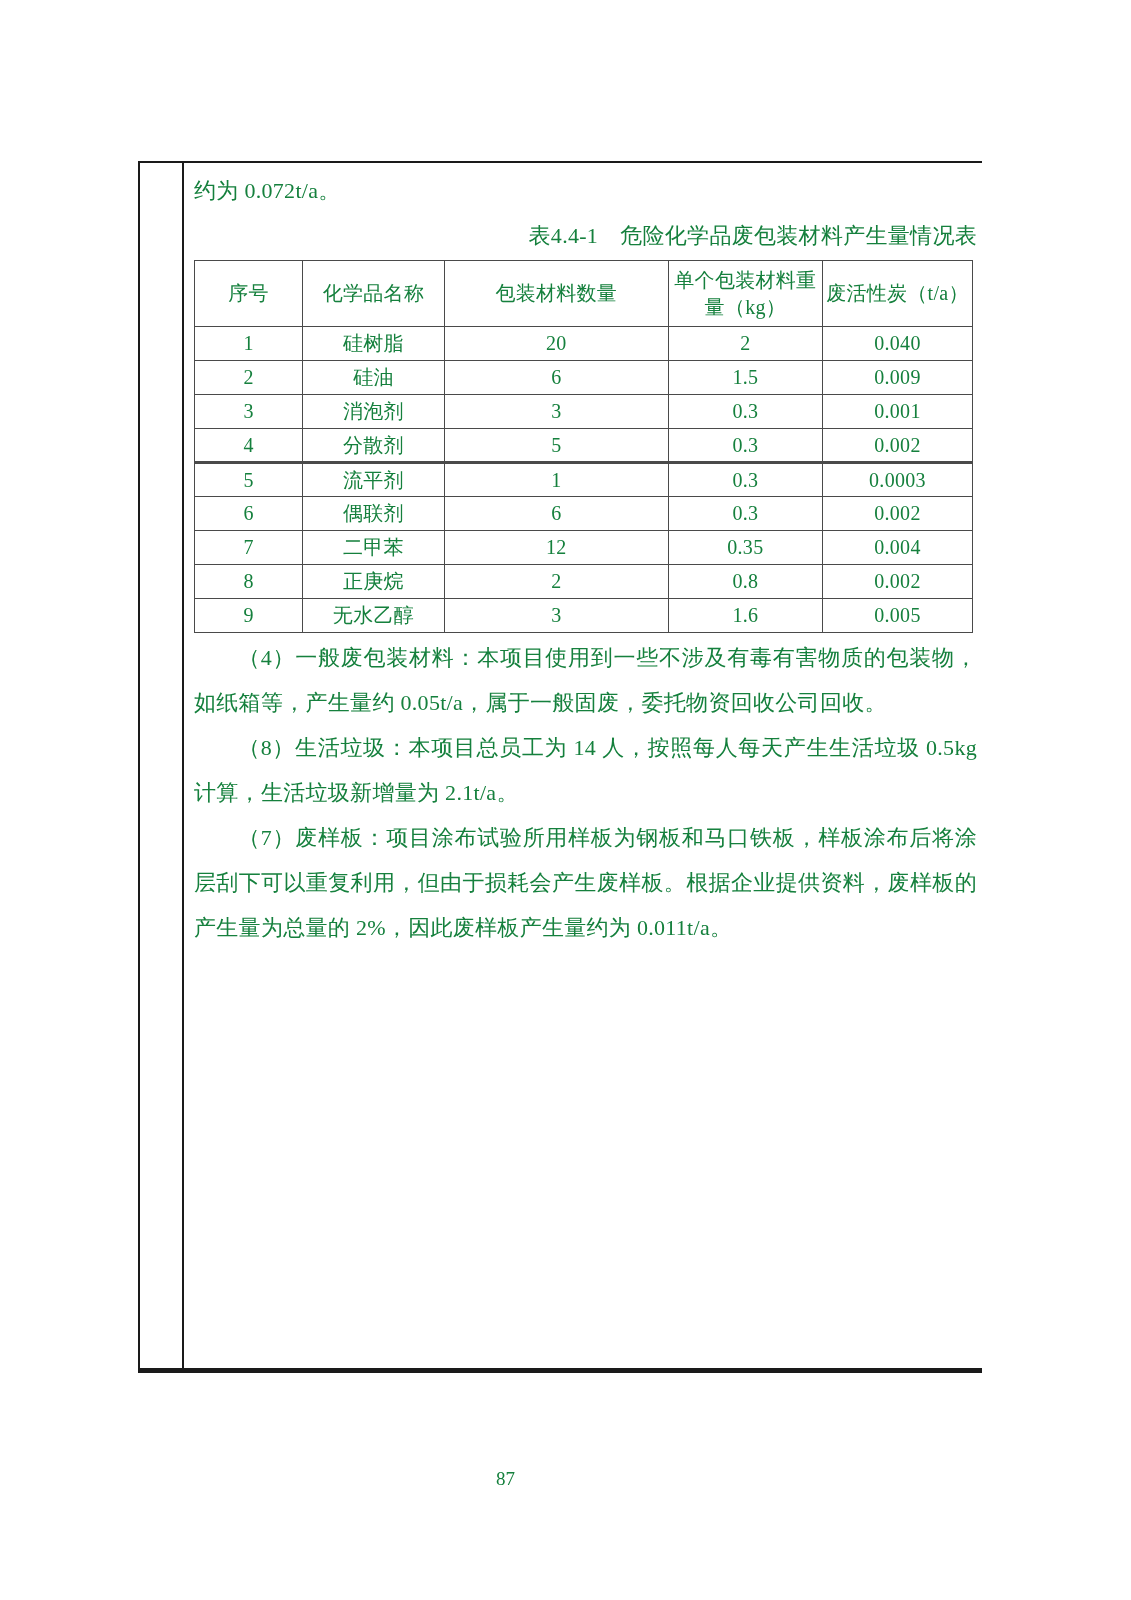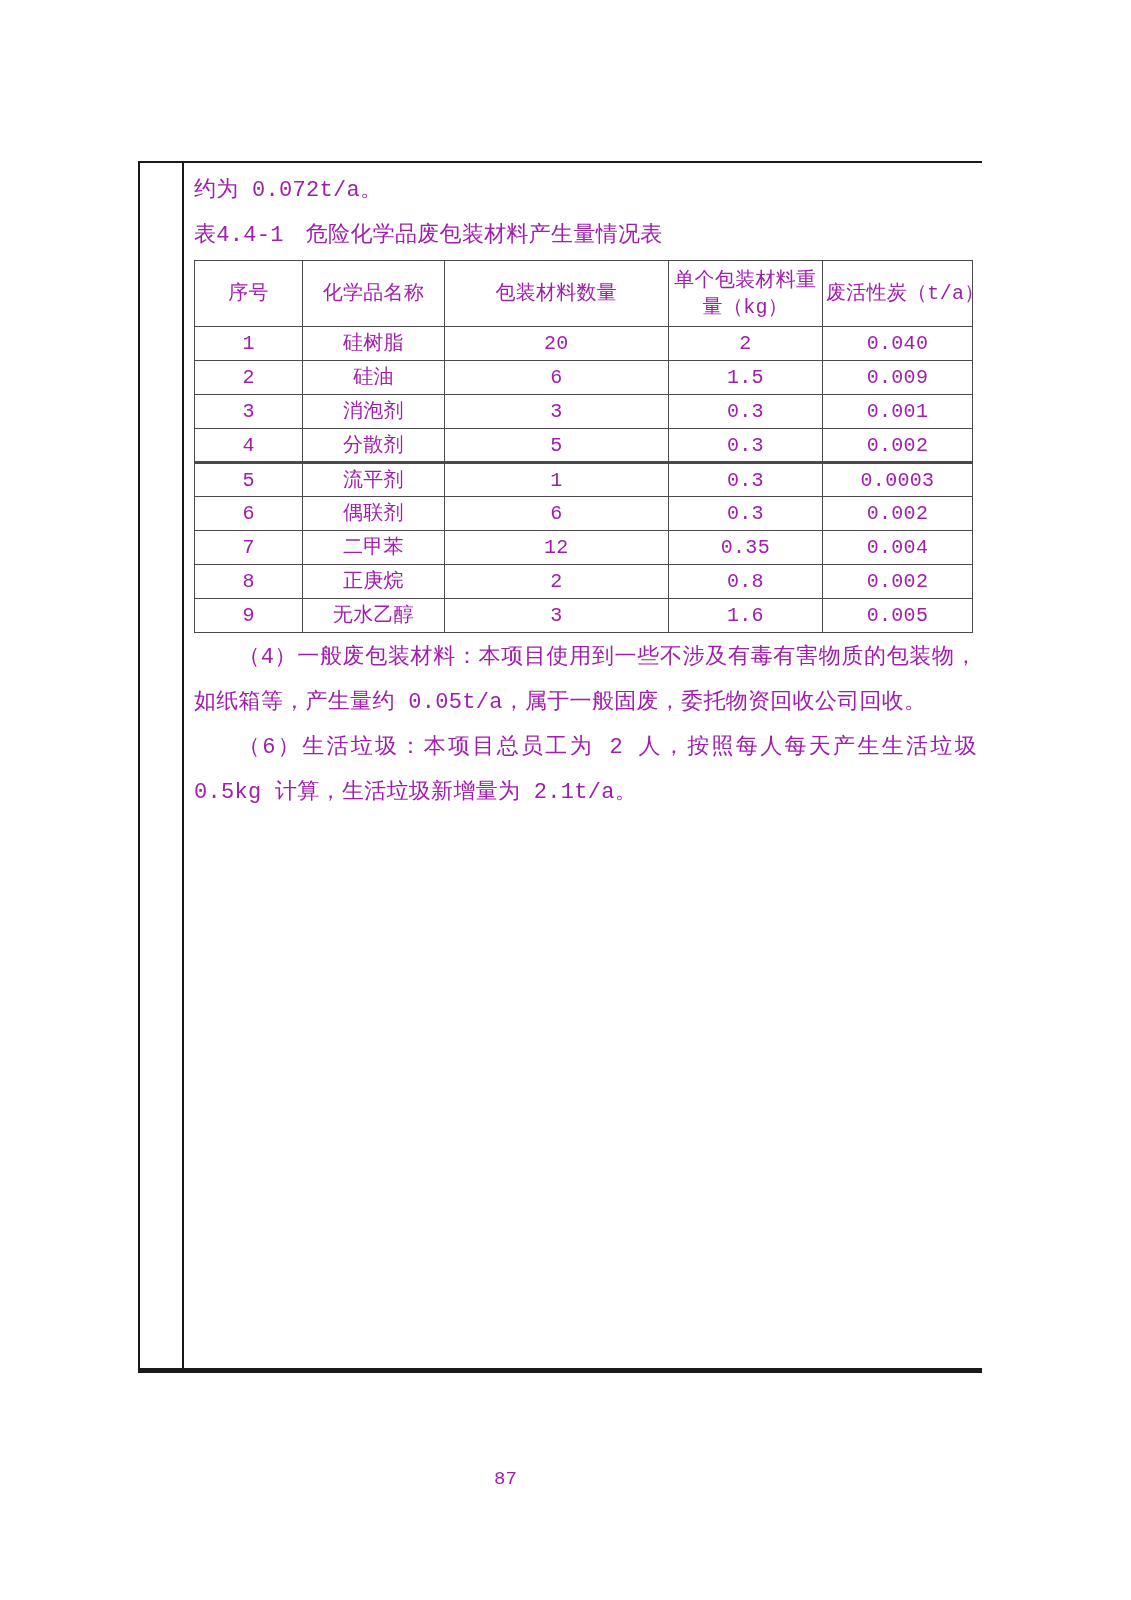--- a/index.html
+++ b/index.html
@@ -5,22 +5,22 @@
   html, body {
     margin: 0;
     padding: 0;
     background: #ffffff;
   }
   .page {
     position: relative;
     width: 982px;
     height: 1600px;
     background: #ffffff;
-    color: #a21caf;
-    font-family: Liberation Mono, monospace;
+    color: #15803d;
+    font-family: Liberation Serif, serif;
     overflow: hidden;
   }
   .doc-box {
     position: absolute;
     left: 138px;
     top: 161px;
     width: 855px;
     height: 1212px;
     box-sizing: border-box;
     border: 2px solid #1a1a1a;
@@ -38,21 +38,21 @@
     box-sizing: border-box;
     padding: 5px 14px 0 10px;
     font-size: 22px;
     line-height: 45px;
     text-align: justify;
     letter-spacing: 0.3px;
   }
   .content p { margin: 0; }
   .indent { text-indent: 2em; }
   .caption {
-    text-align: left;
+    text-align: right;
     text-indent: 0;
   }
   .caption .cap-label { margin-right: 1em; }
   table.pkg {
     border-collapse: collapse;
     width: 99.5%;
     table-layout: fixed;
     margin: 2px 0;
   }
   .pkg th, .pkg td {
@@ -178,20 +178,21 @@
               <td>3</td>
               <td>1.6</td>
               <td>0.005</td>
             </tr>
         </tbody>
       </table>
 
       <p class="indent">（4）一般废包装材料：本项目使用到一些不涉及有毒有害物质的包装物，如纸箱等，产生量约 0.05t/a，属于一般固废，委托物资回收公司回收。</p>
 
 
-      <p class="indent">（6）生活垃圾：本项目总员工为 2 人，按照每人每天产生生活垃圾 0.5kg 计算，生活垃圾新增量为 2.1t/a。</p>
+      <p class="indent">（8）生活垃圾：本项目总员工为 14 人，按照每人每天产生生活垃圾 0.5kg 计算，生活垃圾新增量为 2.1t/a。</p>
 
+      <p class="indent">（7）废样板：项目涂布试验所用样板为钢板和马口铁板，样板涂布后将涂层刮下可以重复利用，但由于损耗会产生废样板。根据企业提供资料，废样板的产生量为总量的 2%，因此废样板产生量约为 0.011t/a。</p>
 
     </div>
   </div>
 
   <div class="page-number">87</div>
 </div>
 
 </body></html>

